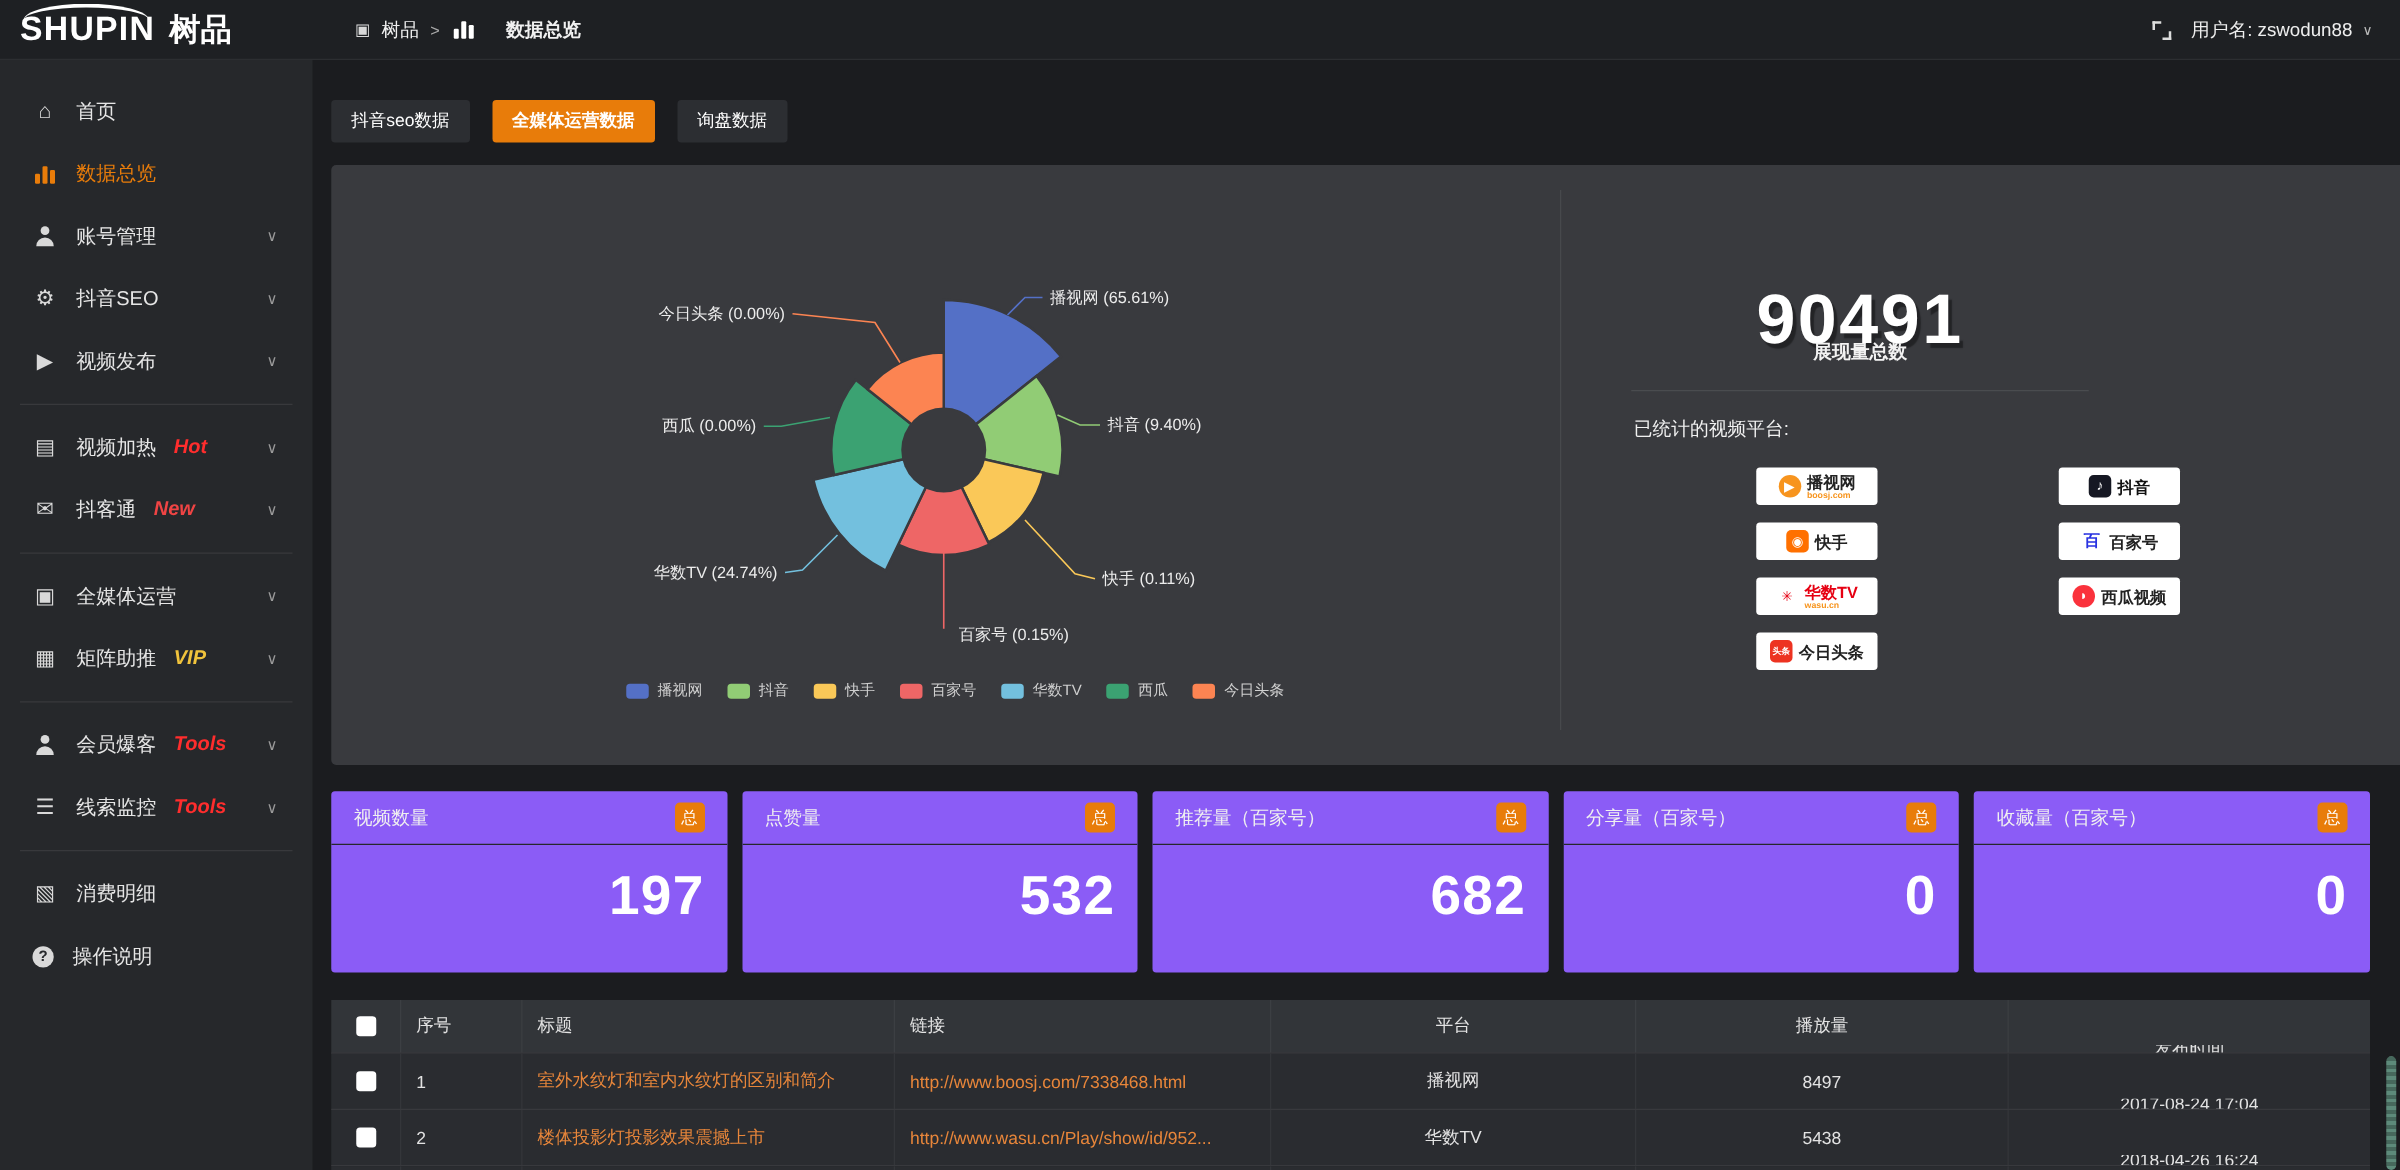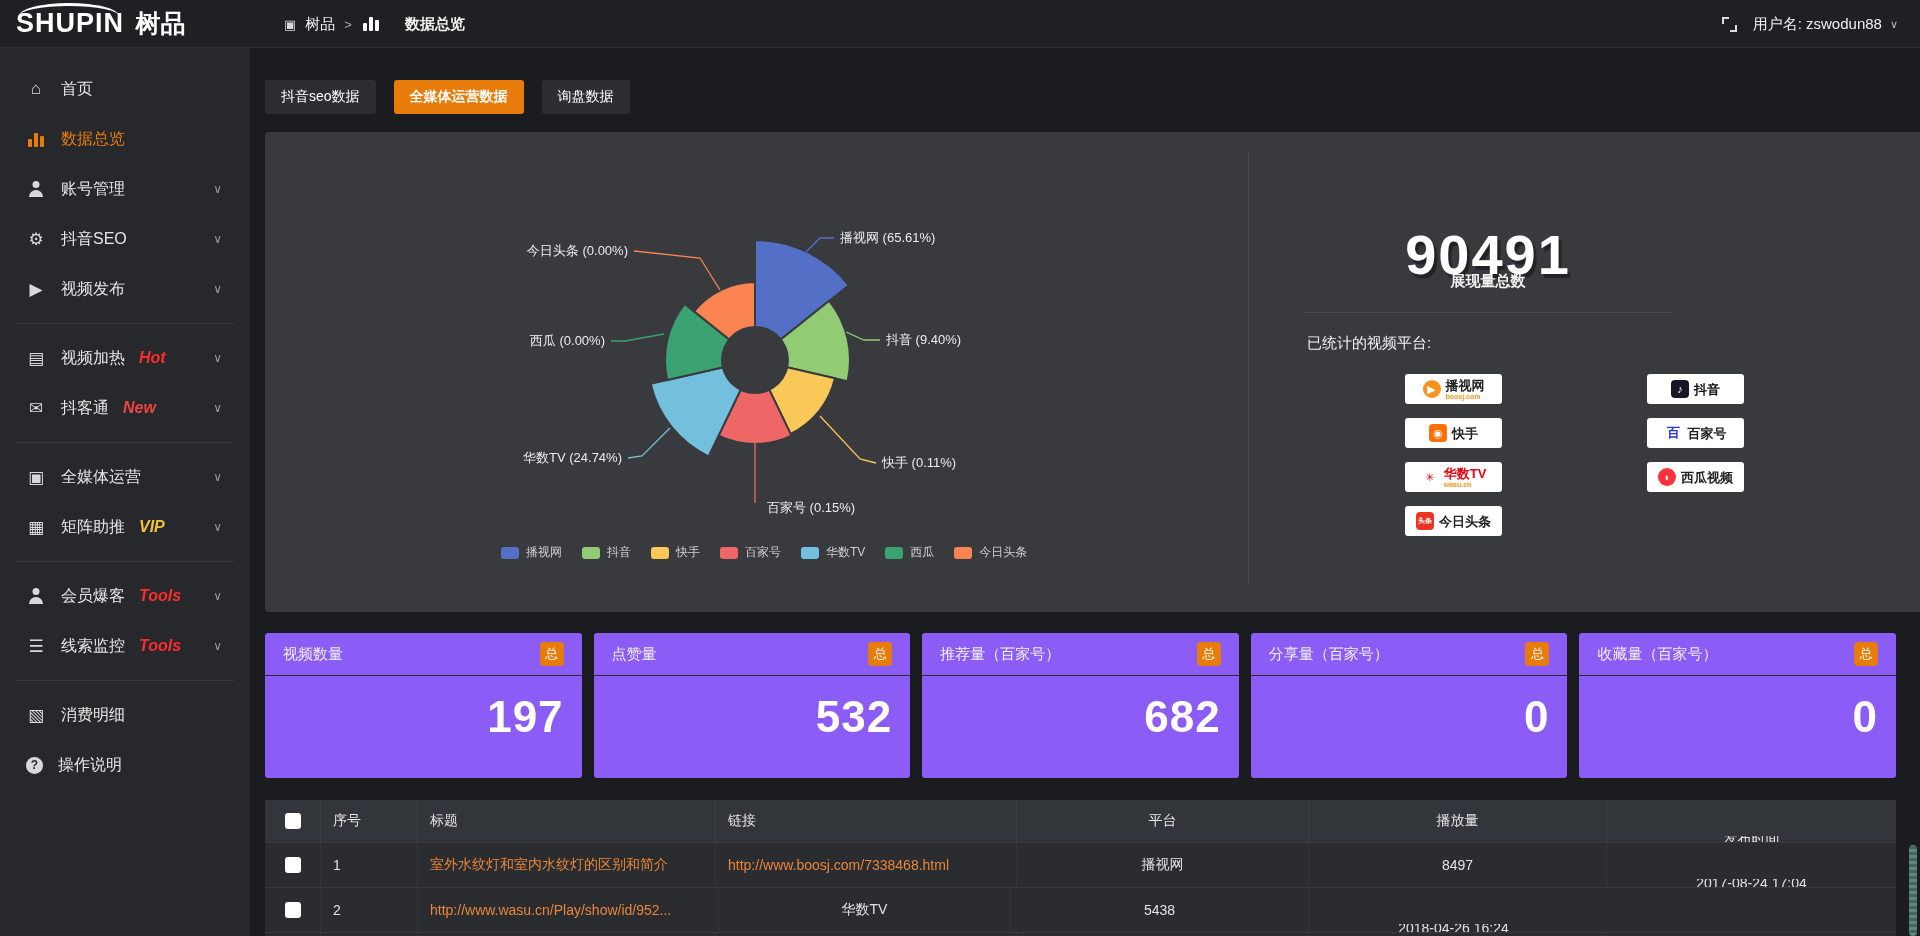--- a/index.html
+++ b/index.html
@@ -374,20 +374,21 @@
     <div class="t-c c-link link">http://www.boosj.com/7338468.html</div>
     <div class="t-c c-plat">播视网</div>
     <div class="t-c c-plays">8497</div>
     <div class="t-c c-time">2017-08-24 17:04</div>
   </div>
       <div class="t-row body">
     <div class="t-c c-check">
           <span class="checkbox"></span>
         </div>
     <div class="t-c c-idx">2</div>
+    <div class="t-c c-title link">楼体投影灯投影效果震撼上市</div>
     <div class="t-c c-link link">http://www.wasu.cn/Play/show/id/952...</div>
     <div class="t-c c-plat">华数TV</div>
     <div class="t-c c-plays">5438</div>
     <div class="t-c c-time">2018-04-26 16:24</div>
   </div>
       <div class="t-row body">
     <div class="t-c c-check"></div>
     <div class="t-c c-idx"></div>
     <div class="t-c c-title link"></div>
     <div class="t-c c-link link"></div>

